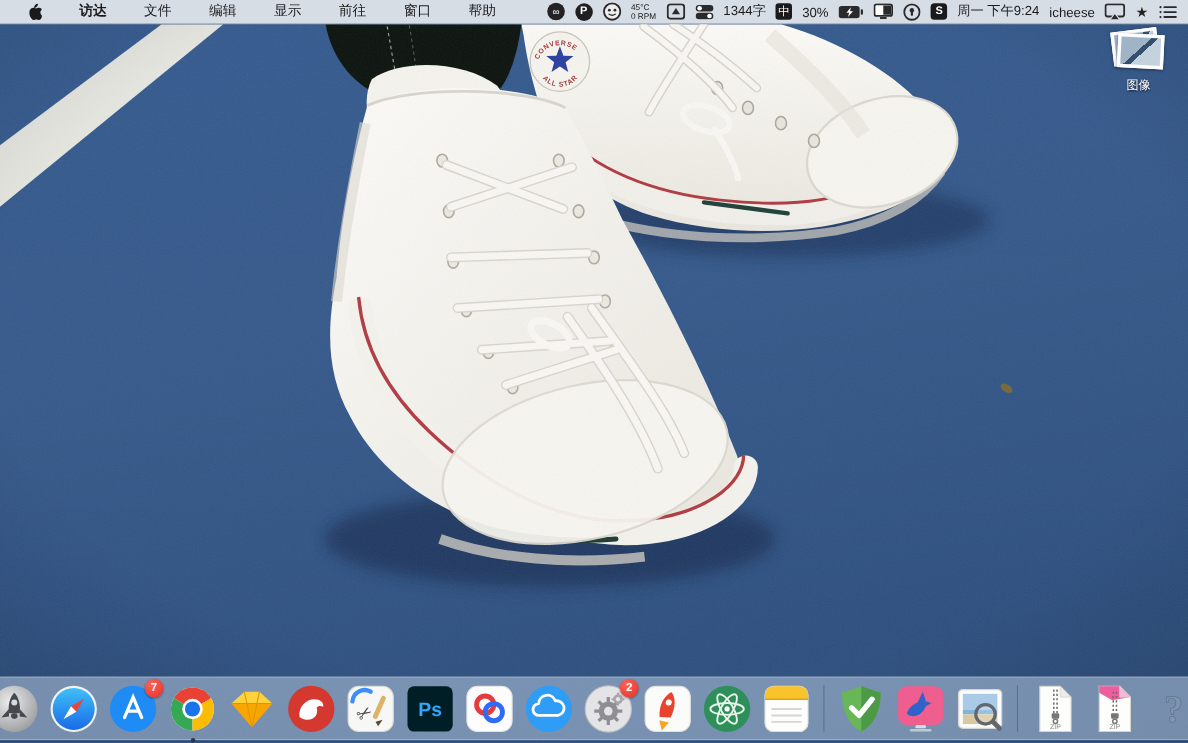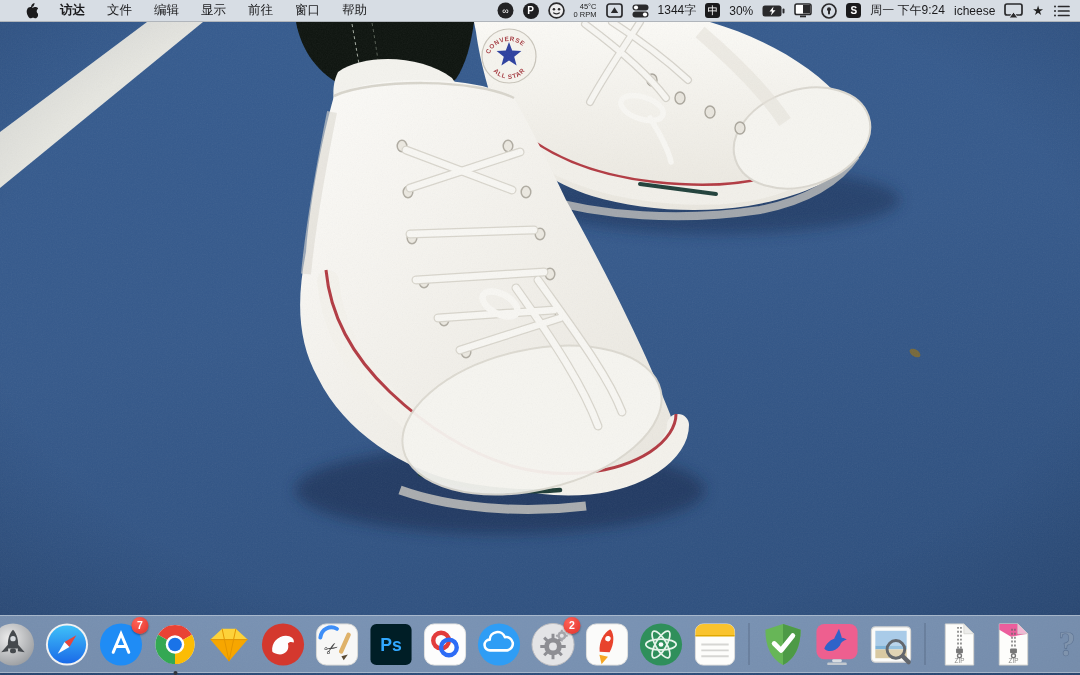--- a/index.html
+++ b/index.html
@@ -4,26 +4,26 @@
 <style>
   * { margin:0; padding:0; box-sizing:border-box; }
   html,body { width:1080px; height:675px; overflow:hidden; }
   body { font-family:"Liberation Sans", sans-serif; position:relative; background:#33588a; }
 
   
   .menubar { position:absolute; top:0; left:0; width:1080px; height:22px;
     background:rgba(221,225,231,0.97); border-bottom:1px solid rgba(0,0,0,0.18);
     display:flex; align-items:center; justify-content:space-between; z-index:50;
     font-size:12.5px; color:#1b1b1d; }
-  .mb-left { display:flex; align-items:center; gap:0; padding-left:14px; height:100%; }
+  .mb-left { display:flex; align-items:center; gap:12px; padding-left:14px; height:100%; }
   .mb-left .mi { padding:0 11px; height:100%; display:flex; align-items:center; white-space:nowrap; }
   .mb-left .mi.bold { font-weight:bold; }
   .mb-right { display:flex; align-items:center; gap:9px; padding-right:10px; height:100%; }
   .st { display:flex; align-items:center; height:100%; white-space:nowrap; }
-  .stack2 { font-size:7.5px; line-height:8px; text-align:right; color:#222; }
+  .stack2 { font-size:7.5px; line-height:8px; text-align:left; color:#222; }
   .txt12 { font-size:12px; }
   .circ-badge { width:16px; height:16px; border-radius:50%; background:#1f1f21; color:#fff;
     display:flex; align-items:center; justify-content:center; font-size:10px; font-weight:bold; }
   .sq-badge { width:15px; height:15px; border-radius:3px; background:#1a1a1c; color:#fff;
     display:flex; align-items:center; justify-content:center; font-size:10.5px; }
   .sq-badge.r { border-radius:3.5px; font-weight:bold; font-size:10px; }
   .star-glyph { font-size:13px; color:#222; }
 
   
   .wallpaper { position:absolute; top:22px; left:0; width:1080px; height:653px; }
@@ -308,20 +308,31 @@
             <line x1="5.5" y1="7" x2="16" y2="7"></line>
             <circle cx="2" cy="11.5" r="1" fill="#2a2a2c" stroke="none"></circle>
             <line x1="5.5" y1="11.5" x2="16" y2="11.5"></line>
           </g>
         </svg>
     </span>
   </div>
 </div>
 
 <div class="desk-icons">
+  <div class="dicon">
+    <div class="pstack shot1">
+      <div class="ph back">
+          <div class="inner"></div>
+        </div>
+        <div class="ph front">
+          <div class="inner"></div>
+        </div>
+    </div>
+    <span class="lbl">图像</span>
+  </div>
 </div>
 
 <div class="dock">
 
   <div class="dock-item">
     <svg viewBox="0 0 48 48">
       <defs>
           <radialGradient id="lp" cx="0.4" cy="0.35" r="0.8">
             <stop offset="0" stop-color="#ececec"></stop>
             <stop offset="1" stop-color="#8f9296"></stop>

